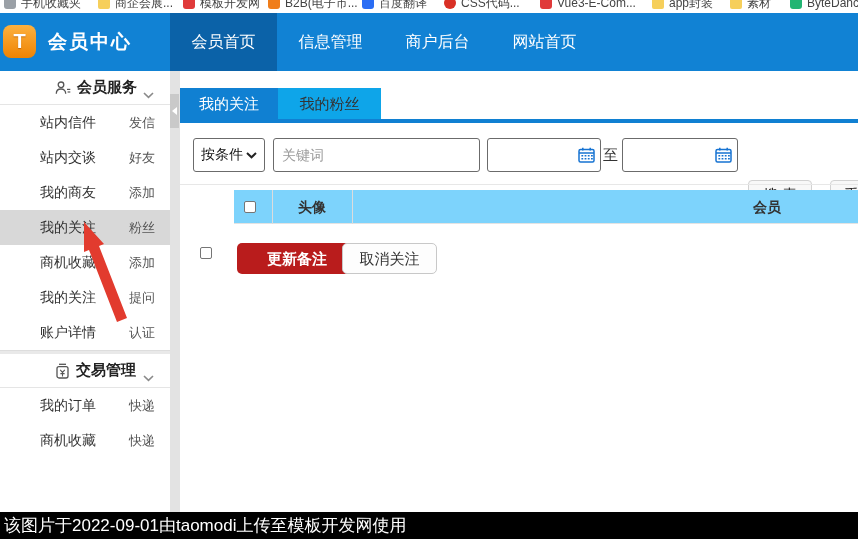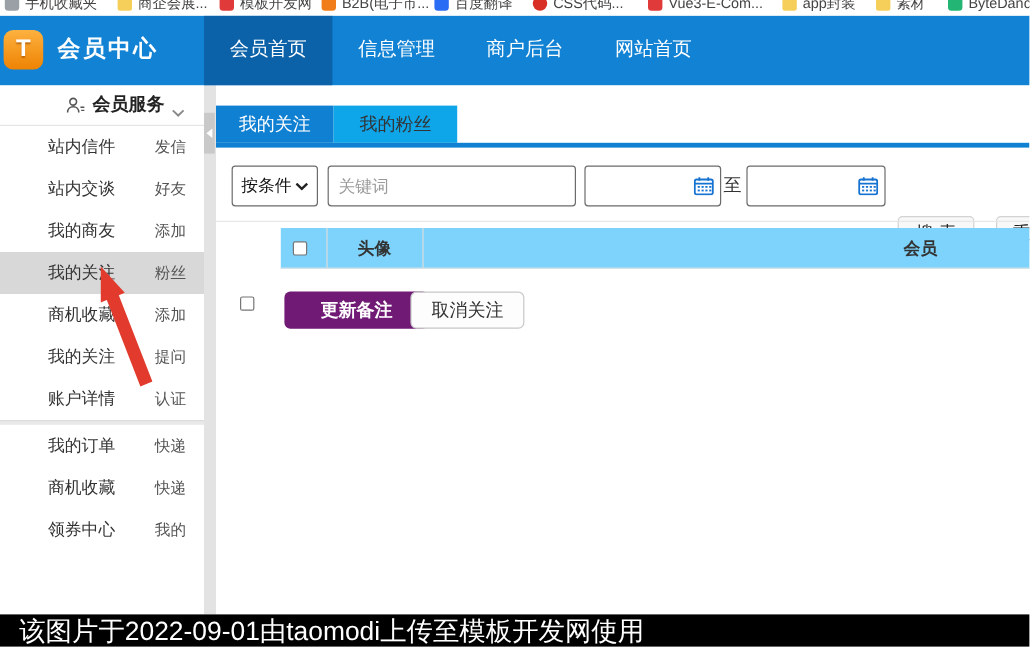--- a/index.html
+++ b/index.html
@@ -79,28 +79,28 @@
            border-bottom:1px solid #e3e3e3;margin-left:44px; }
   .cb { width:12px; height:12px; background:#fff; border:1.5px solid #757575; border-radius:2px; cursor:pointer; }
   .th-cb { position:absolute; left:10px; top:11px; }
   .th-sep { position:absolute; top:0; width:1px; height:34px; background:#dcdcdc; }
   .th-sep.s1 { left:38px; } .th-sep.s2 { left:118px; }
   .th-label { position:absolute; top:0; height:34px; line-height:34px; text-align:center; font-size:14px; font-weight:bold; color:#333; }
   .th-avatar { left:38px; width:80px; }
   .th-member { left:118px; width:830px; }
 
   .row-cb { position:absolute; left:20px; top:176px; }
-  .btn-green { position:absolute; left:57px; top:172px; width:120px; height:31px; background:#701a75; border:none;
+  .btn-green { position:absolute; left:57px; top:172px; width:120px; height:31px; background:#b91c1c; border:none;
                border-radius:5px; color:#fff; font-size:15px; font-weight:bold; text-align:center; line-height:31px; cursor:pointer; }
   .btn-white { position:absolute; left:162px; top:172px; width:95px; height:31px; background:#fdfdfd;
                border:1px solid #c8c8c8; border-radius:5px; color:#333; font-size:15px; text-align:center; line-height:29px; cursor:pointer; }
 
   
   .footer { position:absolute; left:0; top:512px; width:858px; height:27px; background:#000; color:#fff;
-            font-size:22px; line-height:27px; padding-left:16px; z-index:6; }
+            font-size:17px; line-height:27px; padding-left:4px; z-index:6; }
 </style>
 </head>
 <body>
 
 <div class="bm-bar">
   <div class="bm-item" style="left:4px">
       <span class="bm-ico gray"></span>
       <span class="bm-label">手机收藏夹</span>
     </div>
   <div class="bm-item" style="left:98px">
@@ -193,31 +193,42 @@
       <span class="lbl">我的关注</span>
       <span class="tag">提问</span>
     </div>
   <div class="side-item">
       <span class="lbl">账户详情</span>
       <span class="tag">认证</span>
     </div>
 
   <div class="side-divider"></div>
 
+  <div class="side-sec-head">
+    <span class="sec-ico">
+      <svg width="15" height="16" viewBox="0 0 15 16">
+          <path d="M4 1.3h7" stroke="#555" stroke-width="1.3"></path>
+          <rect x="2" y="3.6" width="11" height="11.4" rx="2" fill="none" stroke="#555" stroke-width="1.3"></rect>
+          <path d="M5.2 6.8l2.3 2.6 2.3-2.6M5.4 10.6h4.2M7.5 9.4v4.2" fill="none" stroke="#555" stroke-width="1.1"></path>
+        </svg>
+    </span>
+    <span class="sec-title">交易管理</span>
+    <span class="sec-chev">
+      <svg width="11" height="7">
+          <polyline points="1,1 5.5,5.3 10,1" fill="none" stroke="#8a8a8a" stroke-width="1.6"></polyline>
+        </svg>
+    </span>
+  </div>
   <div class="side-item">
       <span class="lbl">我的订单</span>
       <span class="tag">快递</span>
     </div>
   <div class="side-item">
       <span class="lbl">商机收藏</span>
       <span class="tag">快递</span>
-    </div>
-  <div class="side-item">
-      <span class="lbl">领券中心</span>
-      <span class="tag">我的</span>
     </div>
 </div>
 
 <svg class="red-arrow" width="170" height="441" viewBox="0 0 170 441">
   <polygon points="84,151 104,173 99,175 127,247 117,251 89,179 84,181" fill="#e23b2e"></polygon>
 </svg>
 
 <div class="gutter"></div>
 <div class="collapse-handle">
   <span class="tri-left"></span>

